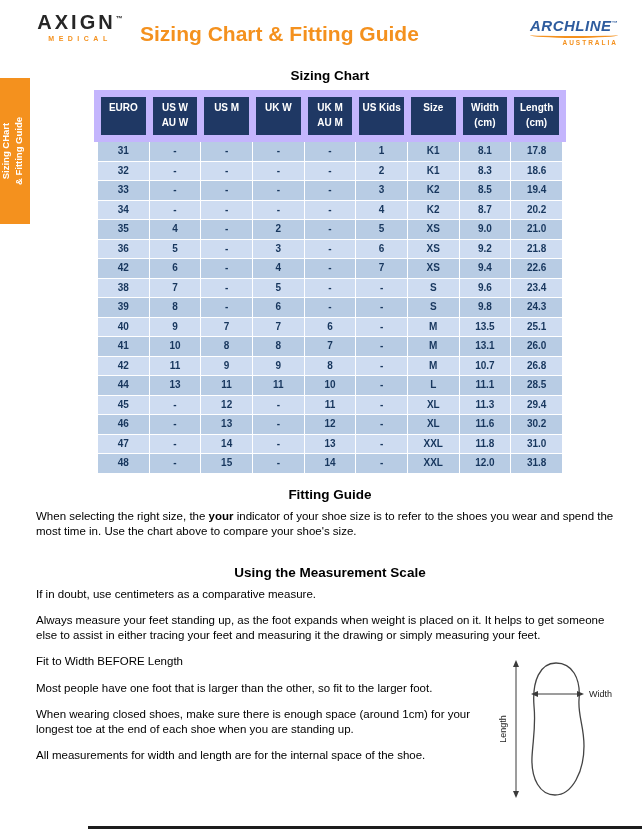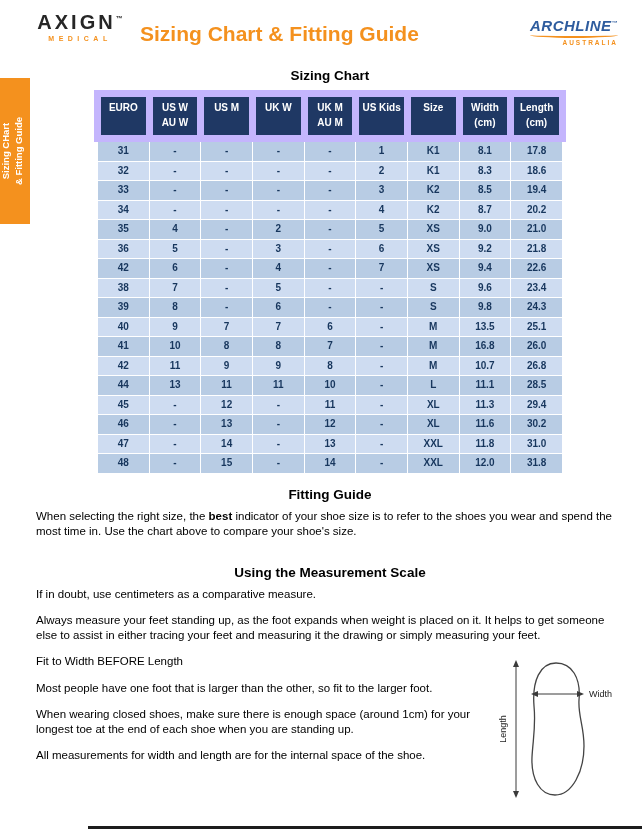--- a/index.html
+++ b/index.html
@@ -240,21 +240,21 @@
           <td>25.1</td>
         </tr>
         <tr>
           <td>41</td>
           <td>10</td>
           <td>8</td>
           <td>8</td>
           <td>7</td>
           <td>-</td>
           <td>M</td>
-          <td>16.8</td>
+          <td>13.1</td>
           <td>26.0</td>
         </tr>
         <tr>
           <td>42</td>
           <td>11</td>
           <td>9</td>
           <td>9</td>
           <td>8</td>
           <td>-</td>
           <td>M</td>
@@ -314,21 +314,21 @@
           <td>-</td>
           <td>XXL</td>
           <td>12.0</td>
           <td>31.8</td>
         </tr>
       </tbody>
   </table>
 
   <h2 class="section-heading" style="margin-top:13px;">Fitting Guide</h2>
 
-  <p class="copy"><span>When selecting the right size, the </span><strong>best</strong><span> indicator of your shoe size is to refer to the shoes you wear and spend the most time in. Use the chart above to compare your shoe's size.</span></p>
+  <p class="copy"><span>When selecting the right size, the </span><strong>your</strong><span> indicator of your shoe size is to refer to the shoes you wear and spend the most time in. Use the chart above to compare your shoe's size.</span></p>
 
   <h2 class="section-heading" style="margin-top:26px;">Using the Measurement Scale</h2>
 
   <p class="copy">If in doubt, use centimeters as a comparative measure.</p>
   <p class="copy">Always measure your feet standing up, as the foot expands when weight is placed on it. It helps to get someone else to assist in either tracing your feet and measuring it the drawing or simply measuring your feet.</p>
 
   <div class="measure-row">
     <div class="measure-left">
       <p class="copy">Fit to Width BEFORE Length</p>
       <p class="copy">Most people have one foot that is larger than the other, so fit to the larger foot.</p>

